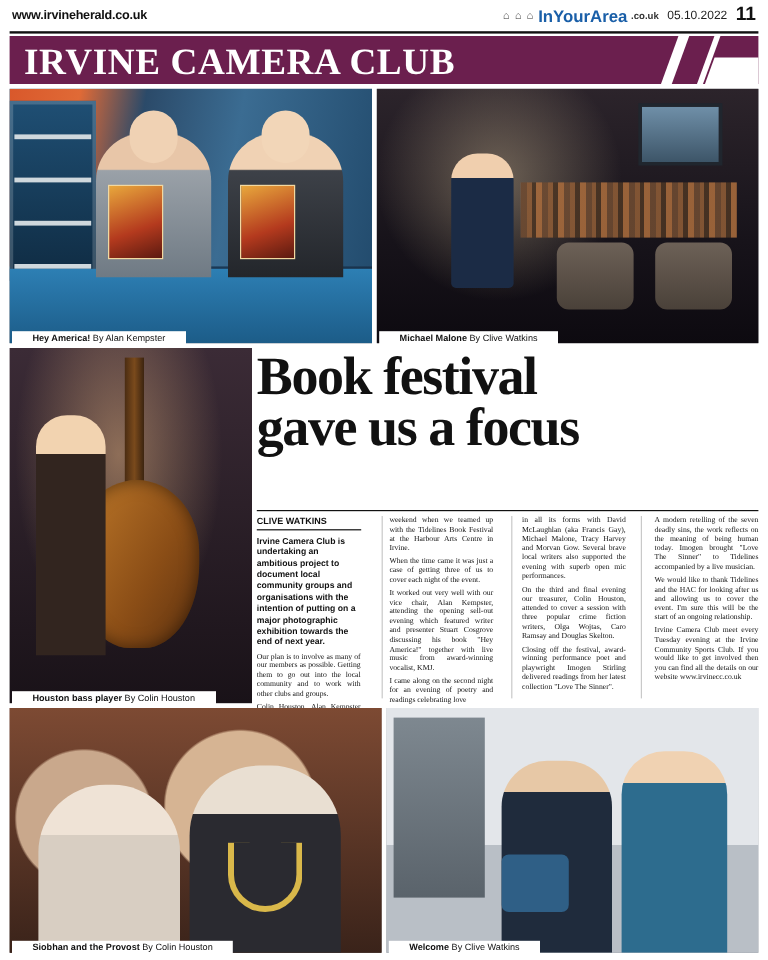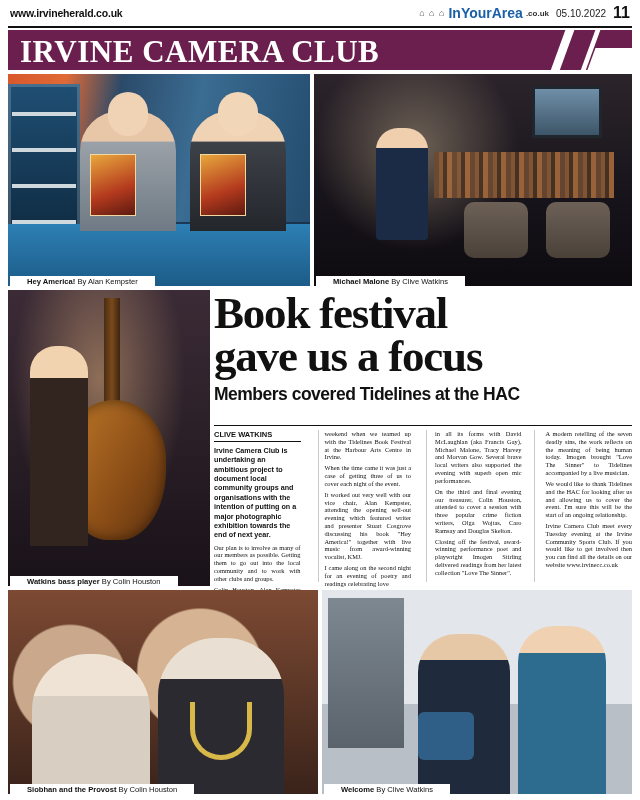--- a/index.html
+++ b/index.html
@@ -356,30 +356,29 @@
     <span> By Clive Watkins</span>
   </div>
 
   <div class="photo" id="photo-bass">
     <div class="spot"></div>
     <div class="bassneck"></div>
     <div class="bassbody"></div>
     <div class="player"></div>
   </div>
   <div class="capbar" style="top:576px; left:10px;">
-    <b>Watkins bass player</b>
+    <b>Houston bass player</b>
     <span> By Colin Houston</span>
   </div>
 
   <div class="headline-wrap">
     <div class="headline">
       <span>Book festival</span>
       <span class="l2">gave us a focus</span>
     </div>
-    <div class="subhead">Members covered Tidelines at the HAC</div>
   </div>
   <div class="rule-under-head"></div>
 
   <div class="article">
     <div class="col">
       <div class="byline">CLIVE WATKINS</div>
       <div class="standfirst">Irvine Camera Club is undertaking an ambitious project to document local community groups and organisations with the intention of putting on a major photographic exhibition towards the end of next year.</div>
       <p>Our plan is to involve as many of our members as possible. Getting them to go out into the local community and to work with other clubs and groups.</p>
       <p>Colin Houston, Alan Kempster and I got the ball rolling last</p>
     </div>

